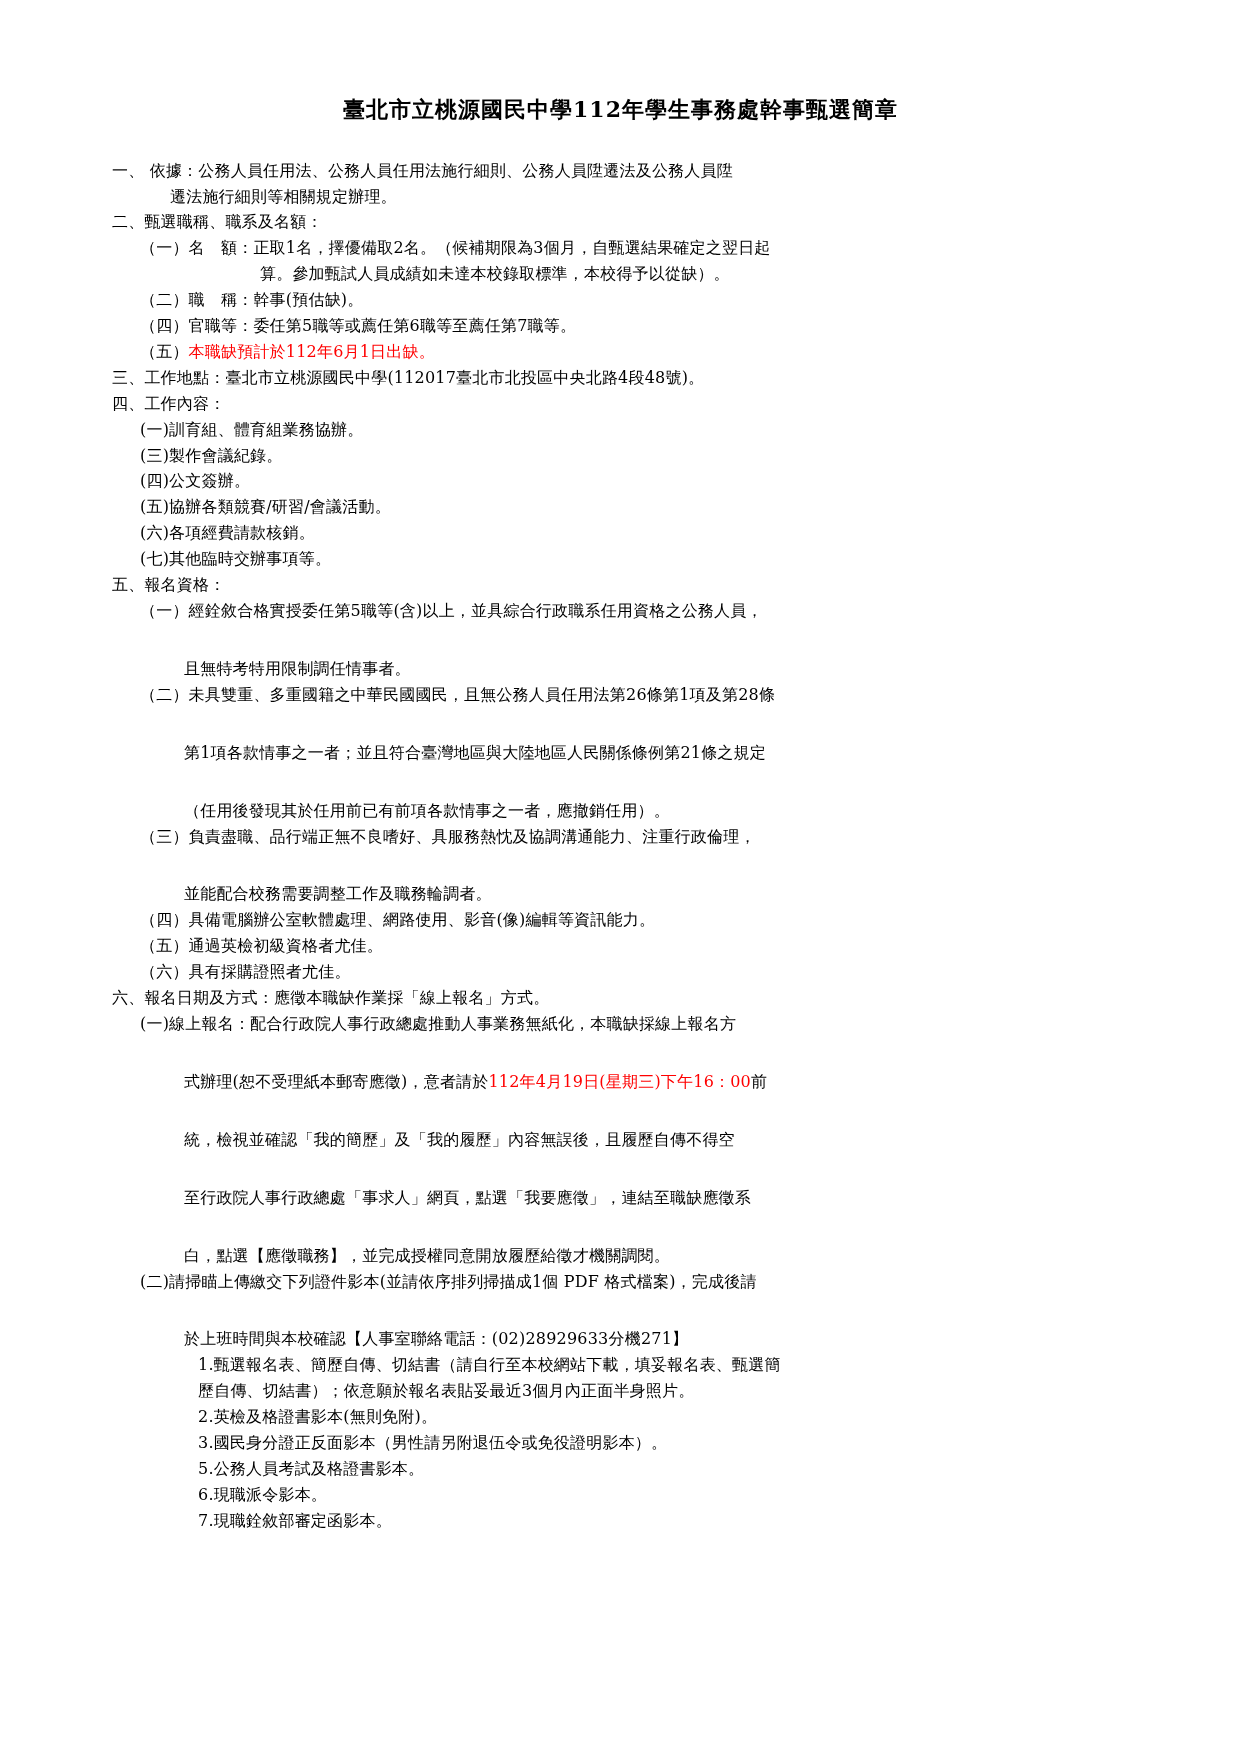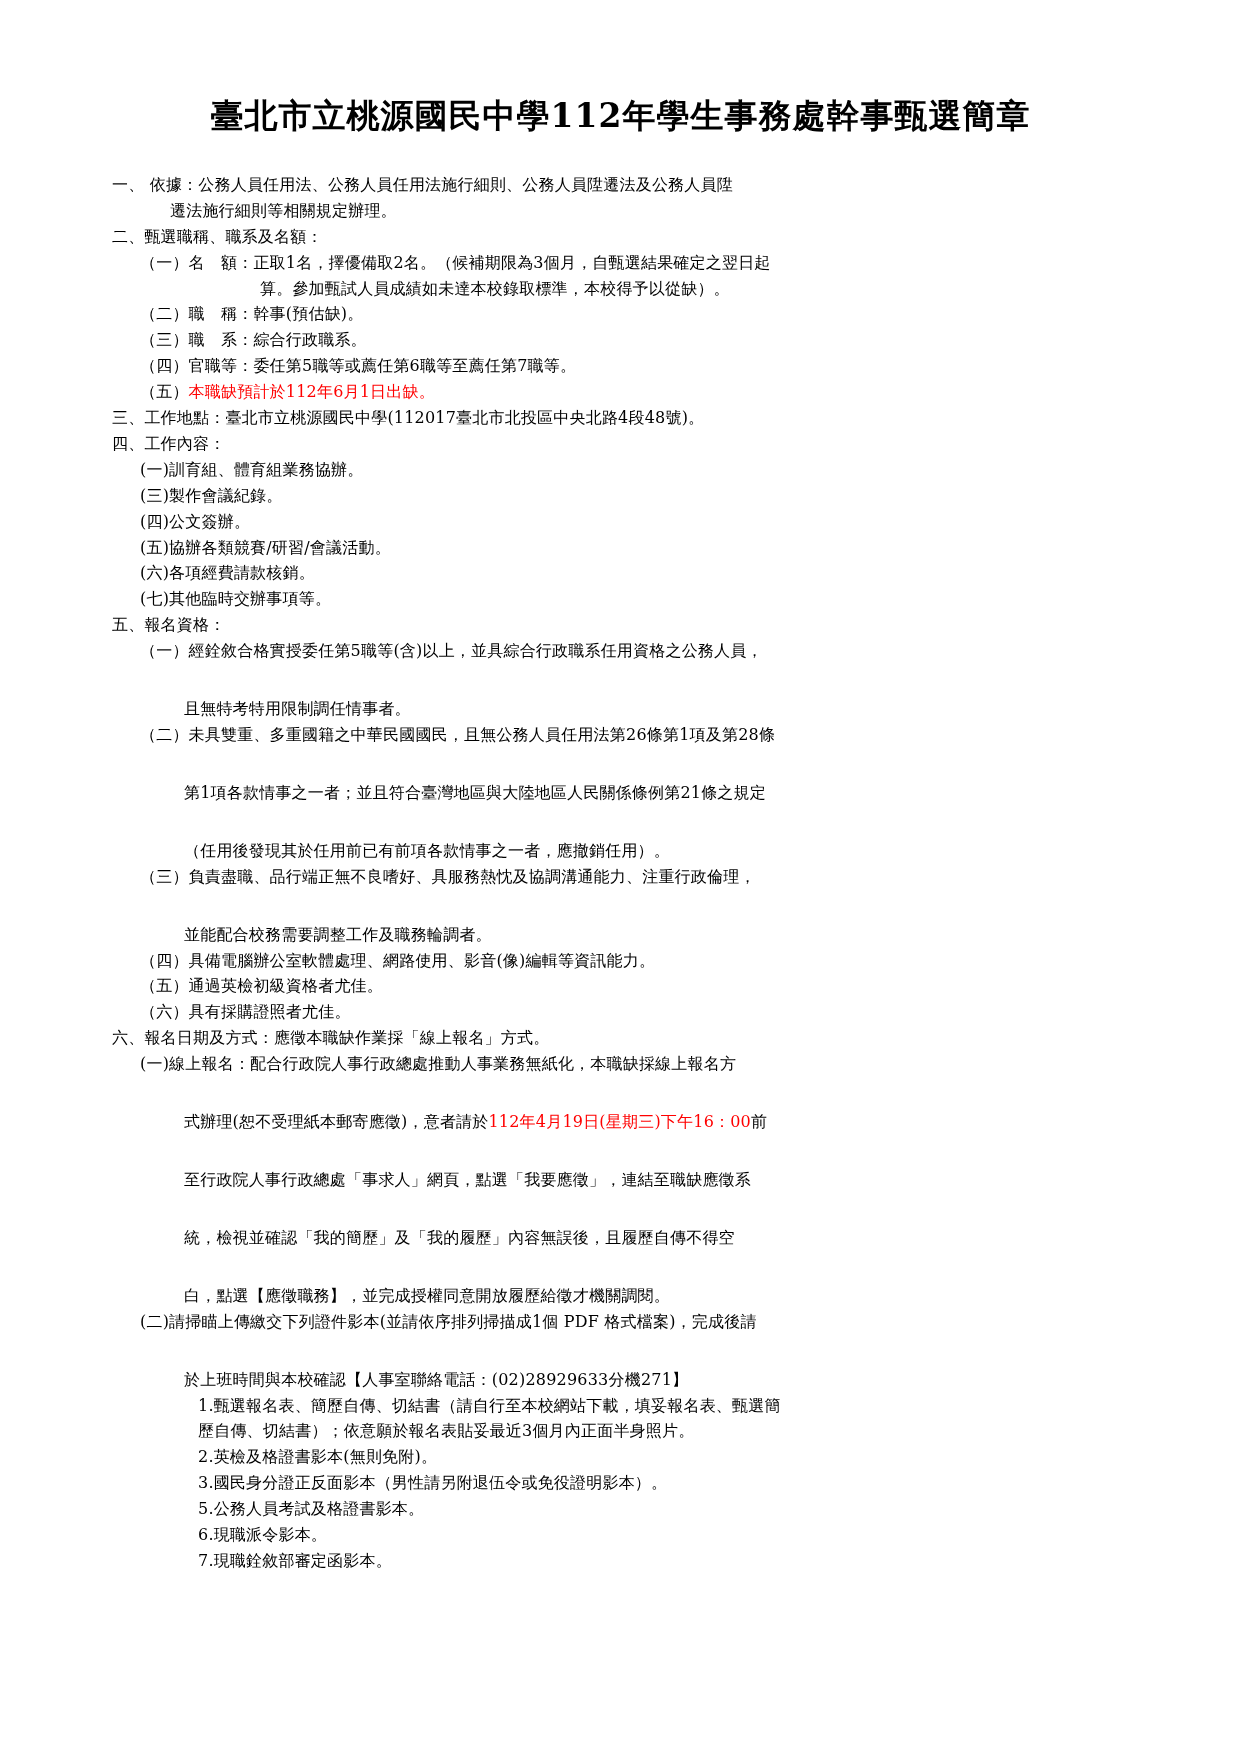--- a/index.html
+++ b/index.html
@@ -15,21 +15,21 @@
   }
   .page {
     position: relative;
     width: 1241px;
     min-height: 1755px;
     box-sizing: border-box;
     padding: 95px 112px 40px 112px;
   }
   .doc-title {
     text-align: center;
-    font-size: 33px;
+    font-size: 22px;
     font-weight: bold;
     letter-spacing: 1px;
     margin: 0 0 34px 0;
     line-height: 1.3;
   }
   .body-block {
     font-size: 16px;
     line-height: 1.62;
     letter-spacing: 0.2px;
   }
@@ -58,21 +58,20 @@
   <div class="body-block" id="body-root">
       <div class="section">
         <span class="line lvl-0"><span class="seg">一、 依據：公務人員任用法、公務人員任用法施行細則、公務人員陞遷法及公務人員陞</span></span>
         <span class="line lvl-0i"><span class="seg">遷法施行細則等相關規定辦理。</span></span>
       </div>
       <div class="section">
         <span class="line lvl-0"><span class="seg">二、甄選職稱、職系及名額：</span></span>
         <span class="line lvl-1"><span class="seg">（一）名　額：正取1名，擇優備取2名。（候補期限為3個月，自甄選結果確定之翌日起</span></span>
         <span class="line lvl-3i"><span class="seg">算。參加甄試人員成績如未達本校錄取標準，本校得予以從缺）。</span></span>
         <span class="line lvl-1"><span class="seg">（二）職　稱：幹事(預估缺)。</span></span>
-        <span class="line lvl-1"><span class="seg">（三）職　系：綜合行政職系。</span></span>
         <span class="line lvl-1"><span class="seg">（四）官職等：委任第5職等或薦任第6職等至薦任第7職等。</span></span>
         <span class="line lvl-1"><span class="seg">（五）</span><span class="seg red">本職缺預計於112年6月1日出缺。</span></span>
       </div>
       <div class="section">
         <span class="line lvl-0"><span class="seg">三、工作地點：臺北市立桃源國民中學(112017臺北市北投區中央北路4段48號)。</span></span>
       </div>
       <div class="section">
         <span class="line lvl-0"><span class="seg">四、工作內容：</span></span>
         <span class="line lvl-1"><span class="seg">(一)訓育組、體育組業務協辦。</span></span>
         <span class="line lvl-1"><span class="seg">(三)製作會議紀錄。</span></span>
@@ -91,22 +90,22 @@
         <span class="line lvl-1"><span class="seg">（三）負責盡職、品行端正無不良嗜好、具服務熱忱及協調溝通能力、注重行政倫理，</span></span>
         <span class="line lvl-1i"><span class="seg">並能配合校務需要調整工作及職務輪調者。</span></span>
         <span class="line lvl-1"><span class="seg">（四）具備電腦辦公室軟體處理、網路使用、影音(像)編輯等資訊能力。</span></span>
         <span class="line lvl-1"><span class="seg">（五）通過英檢初級資格者尤佳。</span></span>
         <span class="line lvl-1"><span class="seg">（六）具有採購證照者尤佳。</span></span>
       </div>
       <div class="section">
         <span class="line lvl-0"><span class="seg">六、報名日期及方式：應徵本職缺作業採「線上報名」方式。</span></span>
         <span class="line lvl-1"><span class="seg">(一)線上報名：配合行政院人事行政總處推動人事業務無紙化，本職缺採線上報名方</span></span>
         <span class="line lvl-1i"><span class="seg">式辦理(恕不受理紙本郵寄應徵)，意者請於</span><span class="seg red">112年4月19日(星期三)下午16：00</span><span class="seg">前</span></span>
+        <span class="line lvl-1i"><span class="seg">統，檢視並確認「我的簡歷」及「我的履歷」內容無誤後，且履歷自傳不得空</span></span>
         <span class="line lvl-1i"><span class="seg">至行政院人事行政總處「事求人」網頁，點選「我要應徵」，連結至職缺應徵系</span></span>
-        <span class="line lvl-1i"><span class="seg">統，檢視並確認「我的簡歷」及「我的履歷」內容無誤後，且履歷自傳不得空</span></span>
         <span class="line lvl-1i"><span class="seg">白，點選【應徵職務】，並完成授權同意開放履歷給徵才機關調閱。</span></span>
         <span class="line lvl-1"><span class="seg">(二)請掃瞄上傳繳交下列證件影本(並請依序排列掃描成1個 PDF 格式檔案)，完成後請</span></span>
         <span class="line lvl-1i"><span class="seg">於上班時間與本校確認【人事室聯絡電話：(02)28929633分機271】</span></span>
         <span class="line lvl-2i"><span class="seg">1.甄選報名表、簡歷自傳、切結書（請自行至本校網站下載，填妥報名表、甄選簡</span></span>
         <span class="line lvl-2i"><span class="seg">歷自傳、切結書）；依意願於報名表貼妥最近3個月內正面半身照片。</span></span>
         <span class="line lvl-2i"><span class="seg">2.英檢及格證書影本(無則免附)。</span></span>
         <span class="line lvl-2i"><span class="seg">3.國民身分證正反面影本（男性請另附退伍令或免役證明影本）。</span></span>
         <span class="line lvl-2i"><span class="seg">5.公務人員考試及格證書影本。</span></span>
         <span class="line lvl-2i"><span class="seg">6.現職派令影本。</span></span>
         <span class="line lvl-2i"><span class="seg">7.現職銓敘部審定函影本。</span></span>

